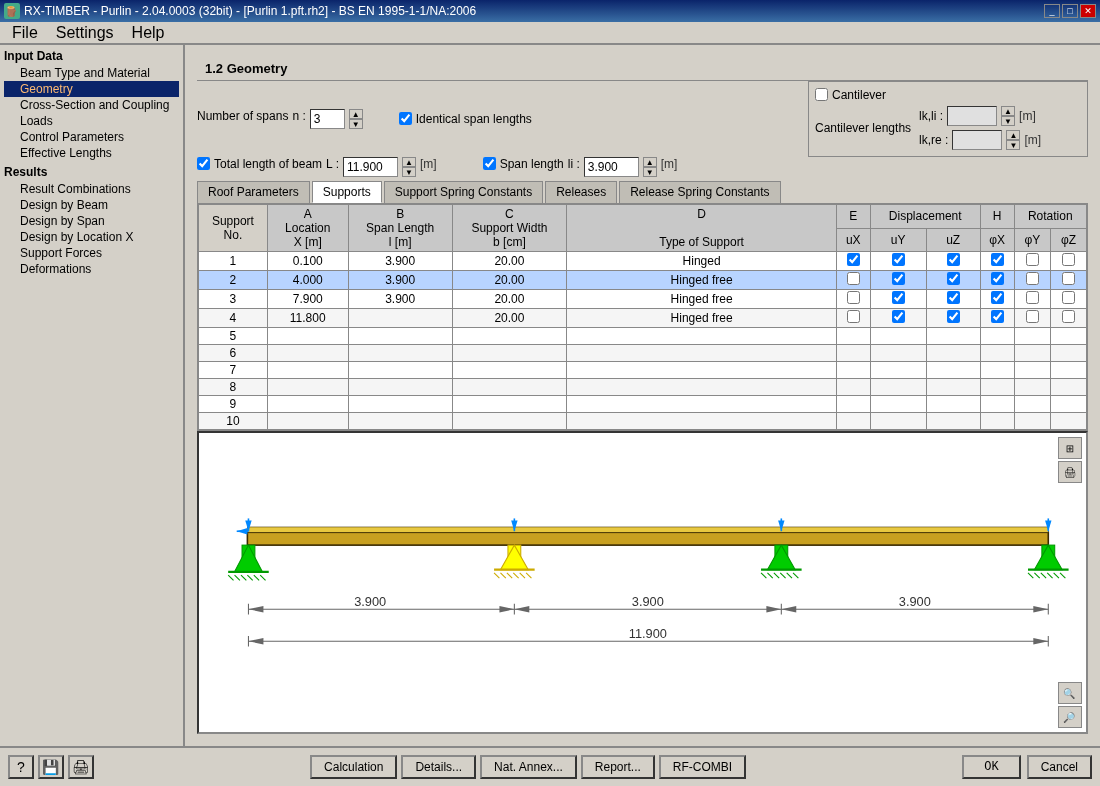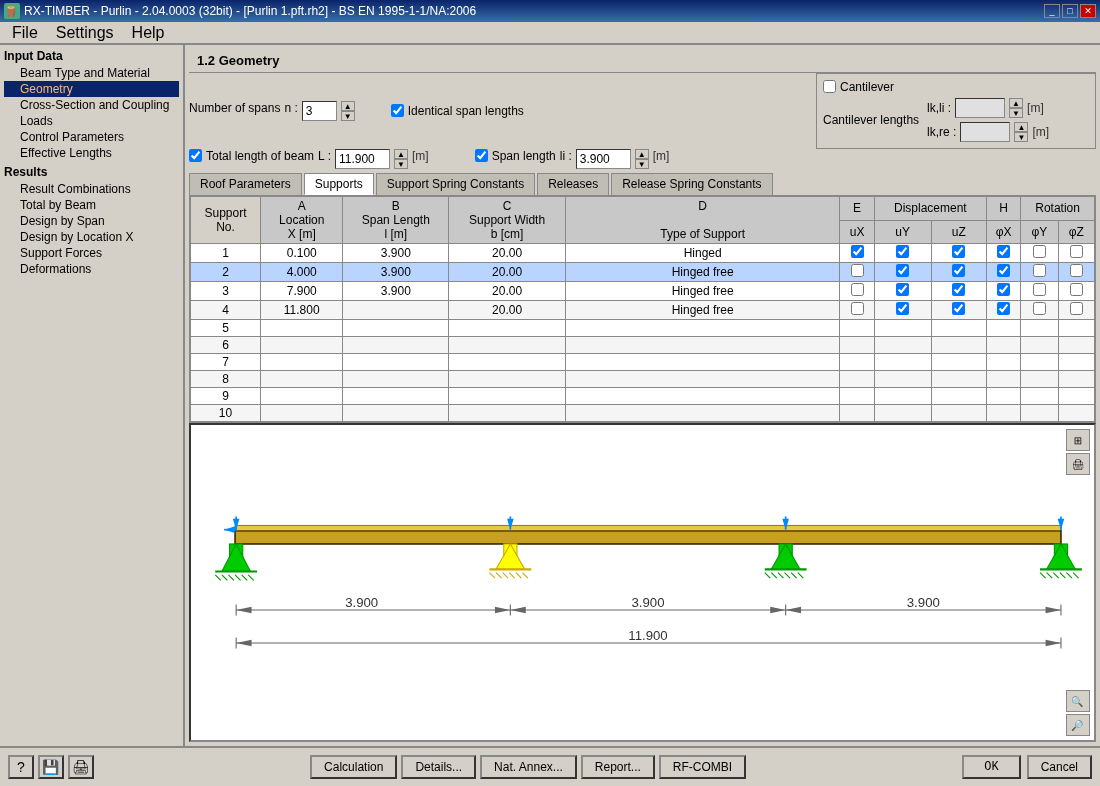--- a/index.html
+++ b/index.html
@@ -58,21 +58,21 @@
     }
     .sidebar-item.selected { background: #0a246a; color: #fdba74; }
     .sidebar-subsection { font-weight: bold; font-size: 12px; margin-top: 4px; margin-bottom: 2px; color: #000; }
     
     
     .content-area {
       flex: 1;
       display: flex;
       flex-direction: column;
       background: #d4d0c8;
-      padding: 4px;
+      padding: 12px;
       overflow: hidden;
     }
     .panel-title {
       background: #d4d0c8;
       padding: 4px 8px;
       font-size: 13px;
       font-weight: bold;
       border-bottom: 1px solid #888;
     }
     
@@ -250,21 +250,21 @@
   <div class="sidebar">
     <div class="sidebar-section">Input Data</div>
     <div class="sidebar-item">Beam Type and Material</div>
     <div class="sidebar-item selected">Geometry</div>
     <div class="sidebar-item">Cross-Section and Coupling</div>
     <div class="sidebar-item">Loads</div>
     <div class="sidebar-item">Control Parameters</div>
     <div class="sidebar-item">Effective Lengths</div>
     <div class="sidebar-subsection">Results</div>
     <div class="sidebar-item">Result Combinations</div>
-    <div class="sidebar-item">Total by Beam</div>
+    <div class="sidebar-item">Design by Beam</div>
     <div class="sidebar-item">Design by Span</div>
     <div class="sidebar-item">Design by Location X</div>
     <div class="sidebar-item">Support Forces</div>
     <div class="sidebar-item">Deformations</div>
   </div>
 
   <div class="content-area">
 
     <div class="panel-title">1.2 Geometry</div>
 

